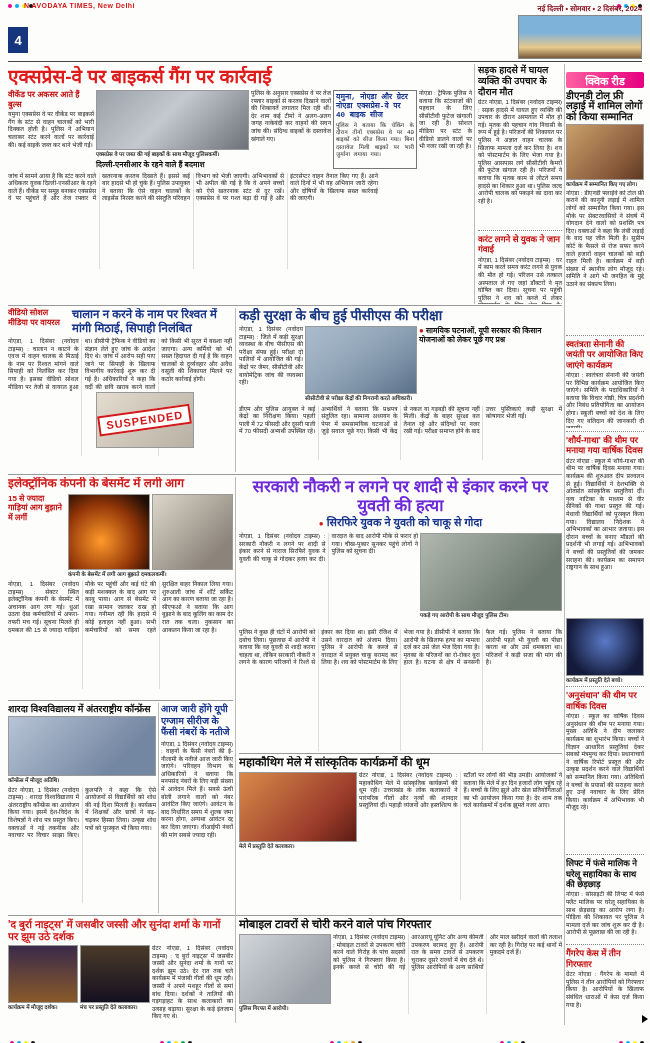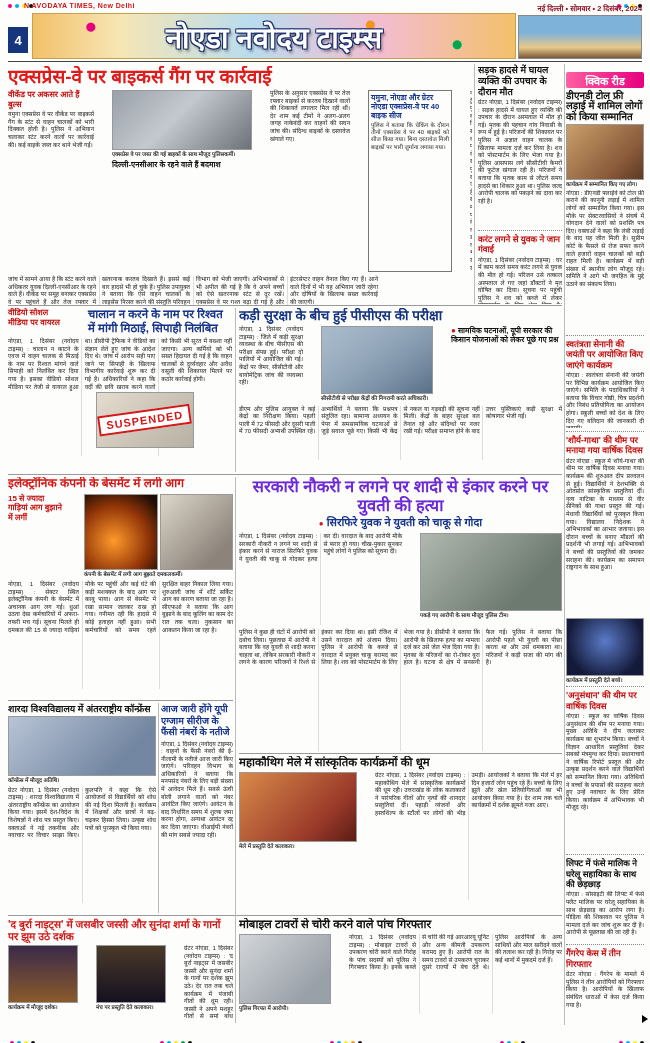--- a/index.html
+++ b/index.html
@@ -54,21 +54,21 @@
   .hl-blue-lg { font-size:13.5px; line-height:15px; font-weight:bold; color:#14337f; }
   .hl-blue-two { font-size:11.5px; line-height:13.5px; font-weight:bold; color:#16348c; }
   .hl-red-lg { font-size:12px; line-height:13.5px; font-weight:bold; color:#d21a1a; }
   .hl-red-xxl { font-size:16.5px; line-height:19px; font-weight:bold; color:#6d28d9; text-align:center; }
   .subhead-blue { font-size:11px; line-height:13px; font-weight:bold; color:#16348c; text-align:center; margin-top:1px; }
   .bullet { color:#d21a1a; font-size:8px; }
 
   .qr-head { height:16px; background:linear-gradient(90deg,#ff5fa2,#e6007e); color:#fff; font-size:11px; font-weight:bold;
              display:flex; align-items:center; justify-content:center; border-radius:2px; }
 
-  .lead-box { border:1px solid #777; padding:2px; }
+  .lead-box { border:1px solid #777; padding:2px;font-family:Liberation Mono, monospace; }
   .lead-box .bh { font-size:7.6px; line-height:9px; font-weight:bold; color:#16348c; margin-bottom:2px; }
   .lead-box .bt { font-size:5.8px; line-height:7.2px; text-align:justify; color:#222; }
 
   .stamp-wrap { position:absolute; left:88px; top:84px; width:98px; height:56px;
                 background:linear-gradient(135deg,#e3dccf,#b8b0a2); border:1px solid #999;
                 display:flex; align-items:center; justify-content:center; }
   .stamp { background:#fff; border:2.5px solid #d21a1a; color:#d21a1a; font-weight:bold; font-size:11px;
            letter-spacing:1px; padding:2px 6px; transform:rotate(-8deg); }
 
   
@@ -78,21 +78,21 @@
   .ph-fire1 { height:76px; background:radial-gradient(circle at 40% 62%, #ff9a2a, #913508 55%, #1c0d05 90%); }
   .ph-fire2 { height:76px; background:linear-gradient(135deg,#ddd6ca,#8c847a 80%); }
   .ph-police { height:78px; background:linear-gradient(135deg,#b0b8b0,#6d7a70 75%); }
   .ph-conf { height:60px; background:linear-gradient(135deg,#b8c4d6,#7487a2 75%); }
   .ph-mela { height:70px; background:linear-gradient(135deg,#d98a4a,#9a3a2a 70%,#5c1c14); }
   .ph-crowd1 { height:58px; background:linear-gradient(180deg,#3a2a4a,#8a5a2a); }
   .ph-crowd2 { height:58px; background:linear-gradient(180deg,#4a3a2a,#151020); }
   .ph-arrest { height:70px; background:linear-gradient(135deg,#d2d6da,#9aa0a8 80%); }
   .ph-darkstage { height:58px; background:radial-gradient(circle at 50% 40%, #5a7ac7, #141a3a 75%); }
 
-  .row { display:flex; gap:18px; }
+  .row { display:flex; gap:2px; }
   .bottommarks { position:absolute; bottom:4px; left:0; right:0; }
   .tri-right { position:absolute; right:2px; top:1015px; width:0; height:0;
                border-top:4px solid transparent; border-bottom:4px solid transparent; border-left:6px solid #000; }
 </style>
 </head>
 <body>
 
 <div class="page">
 
   <div class="topstrip">
@@ -106,36 +106,33 @@
     <span class="regdots" style="right:0;">
       <i style="background:#ec008c"></i>
         <i style="background:#00aeef"></i>
         <i style="background:#fff200"></i>
         <i style="background:#111"></i>
     </span>
   </div>
 
   <div class="masthead">
     <div class="pagenum">4</div>
-    <div class="banner">
-      <span class="banner-title">नोएडा नवोदय टाइम्स</span>
-    </div>
     <div class="dateline">नई दिल्ली • सोमवार • 2 दिसंबर, 2024</div>
     <div class="mast-photo"></div>
   </div>
   <div class="mast-rule"></div>
 
   <section class="sec" style="left:8px;top:66px;width:464px;height:240px;">
     <h1 class="hl-red-xl">एक्सप्रेस-वे पर बाइकर्स गैंग पर कार्रवाई</h1>
     <div class="row" style="margin-top:3px;">
       <div style="width:86px;flex:none;">
         <div class="kicker">वीकेंड पर अकसर आते हैं बुल्स</div>
         <div class="body">यमुना एक्सप्रेस वे पर वीकेंड पर बाइकर्स गैंग के स्टंट से वाहन चालकों को भारी दिक्कत होती है। पुलिस ने अभियान चलाकर स्टंट करने वालों पर कार्रवाई की। कई बाइकें जब्त कर थाने भेजी गईं।</div>
       </div>
-      <figure style="width:140px;flex:none;">
+      <figure style="width:153px;flex:none;">
         <div class="photo ph-bikes"></div>
         <figcaption class="caption">एक्सप्रेस वे पर जब्त की गई बाइकों के साथ मौजूद पुलिसकर्मी।</figcaption>
         <div class="crosshead" style="margin-top:2px;">दिल्ली-एनसीआर के रहने वाले हैं बदमाश</div>
       </figure>
       <div style="width:80px;flex:none;">
         <div class="body">पुलिस के अनुसार एक्सप्रेस वे पर तेज रफ्तार बाइकों से करतब दिखाने वालों की शिकायतें लगातार मिल रही थीं। देर शाम कई टीमों ने अलग-अलग जगह नाकेबंदी कर वाहनों की सघन जांच की। संदिग्ध बाइकों के दस्तावेज खंगाले गए।</div>
       </div>
       <div class="lead-box" style="width:84px;flex:none;">
         <div class="bh">यमुना, नोएडा और ग्रेटर नोएडा एक्सप्रेस-वे पर 40 बाइक सीज</div>
         <div class="bt">पुलिस ने बताया कि चेकिंग के दौरान तीनों एक्सप्रेस वे पर 40 बाइकों को सीज किया गया। बिना दस्तावेज मिली बाइकों पर भारी जुर्माना लगाया गया।</div>

